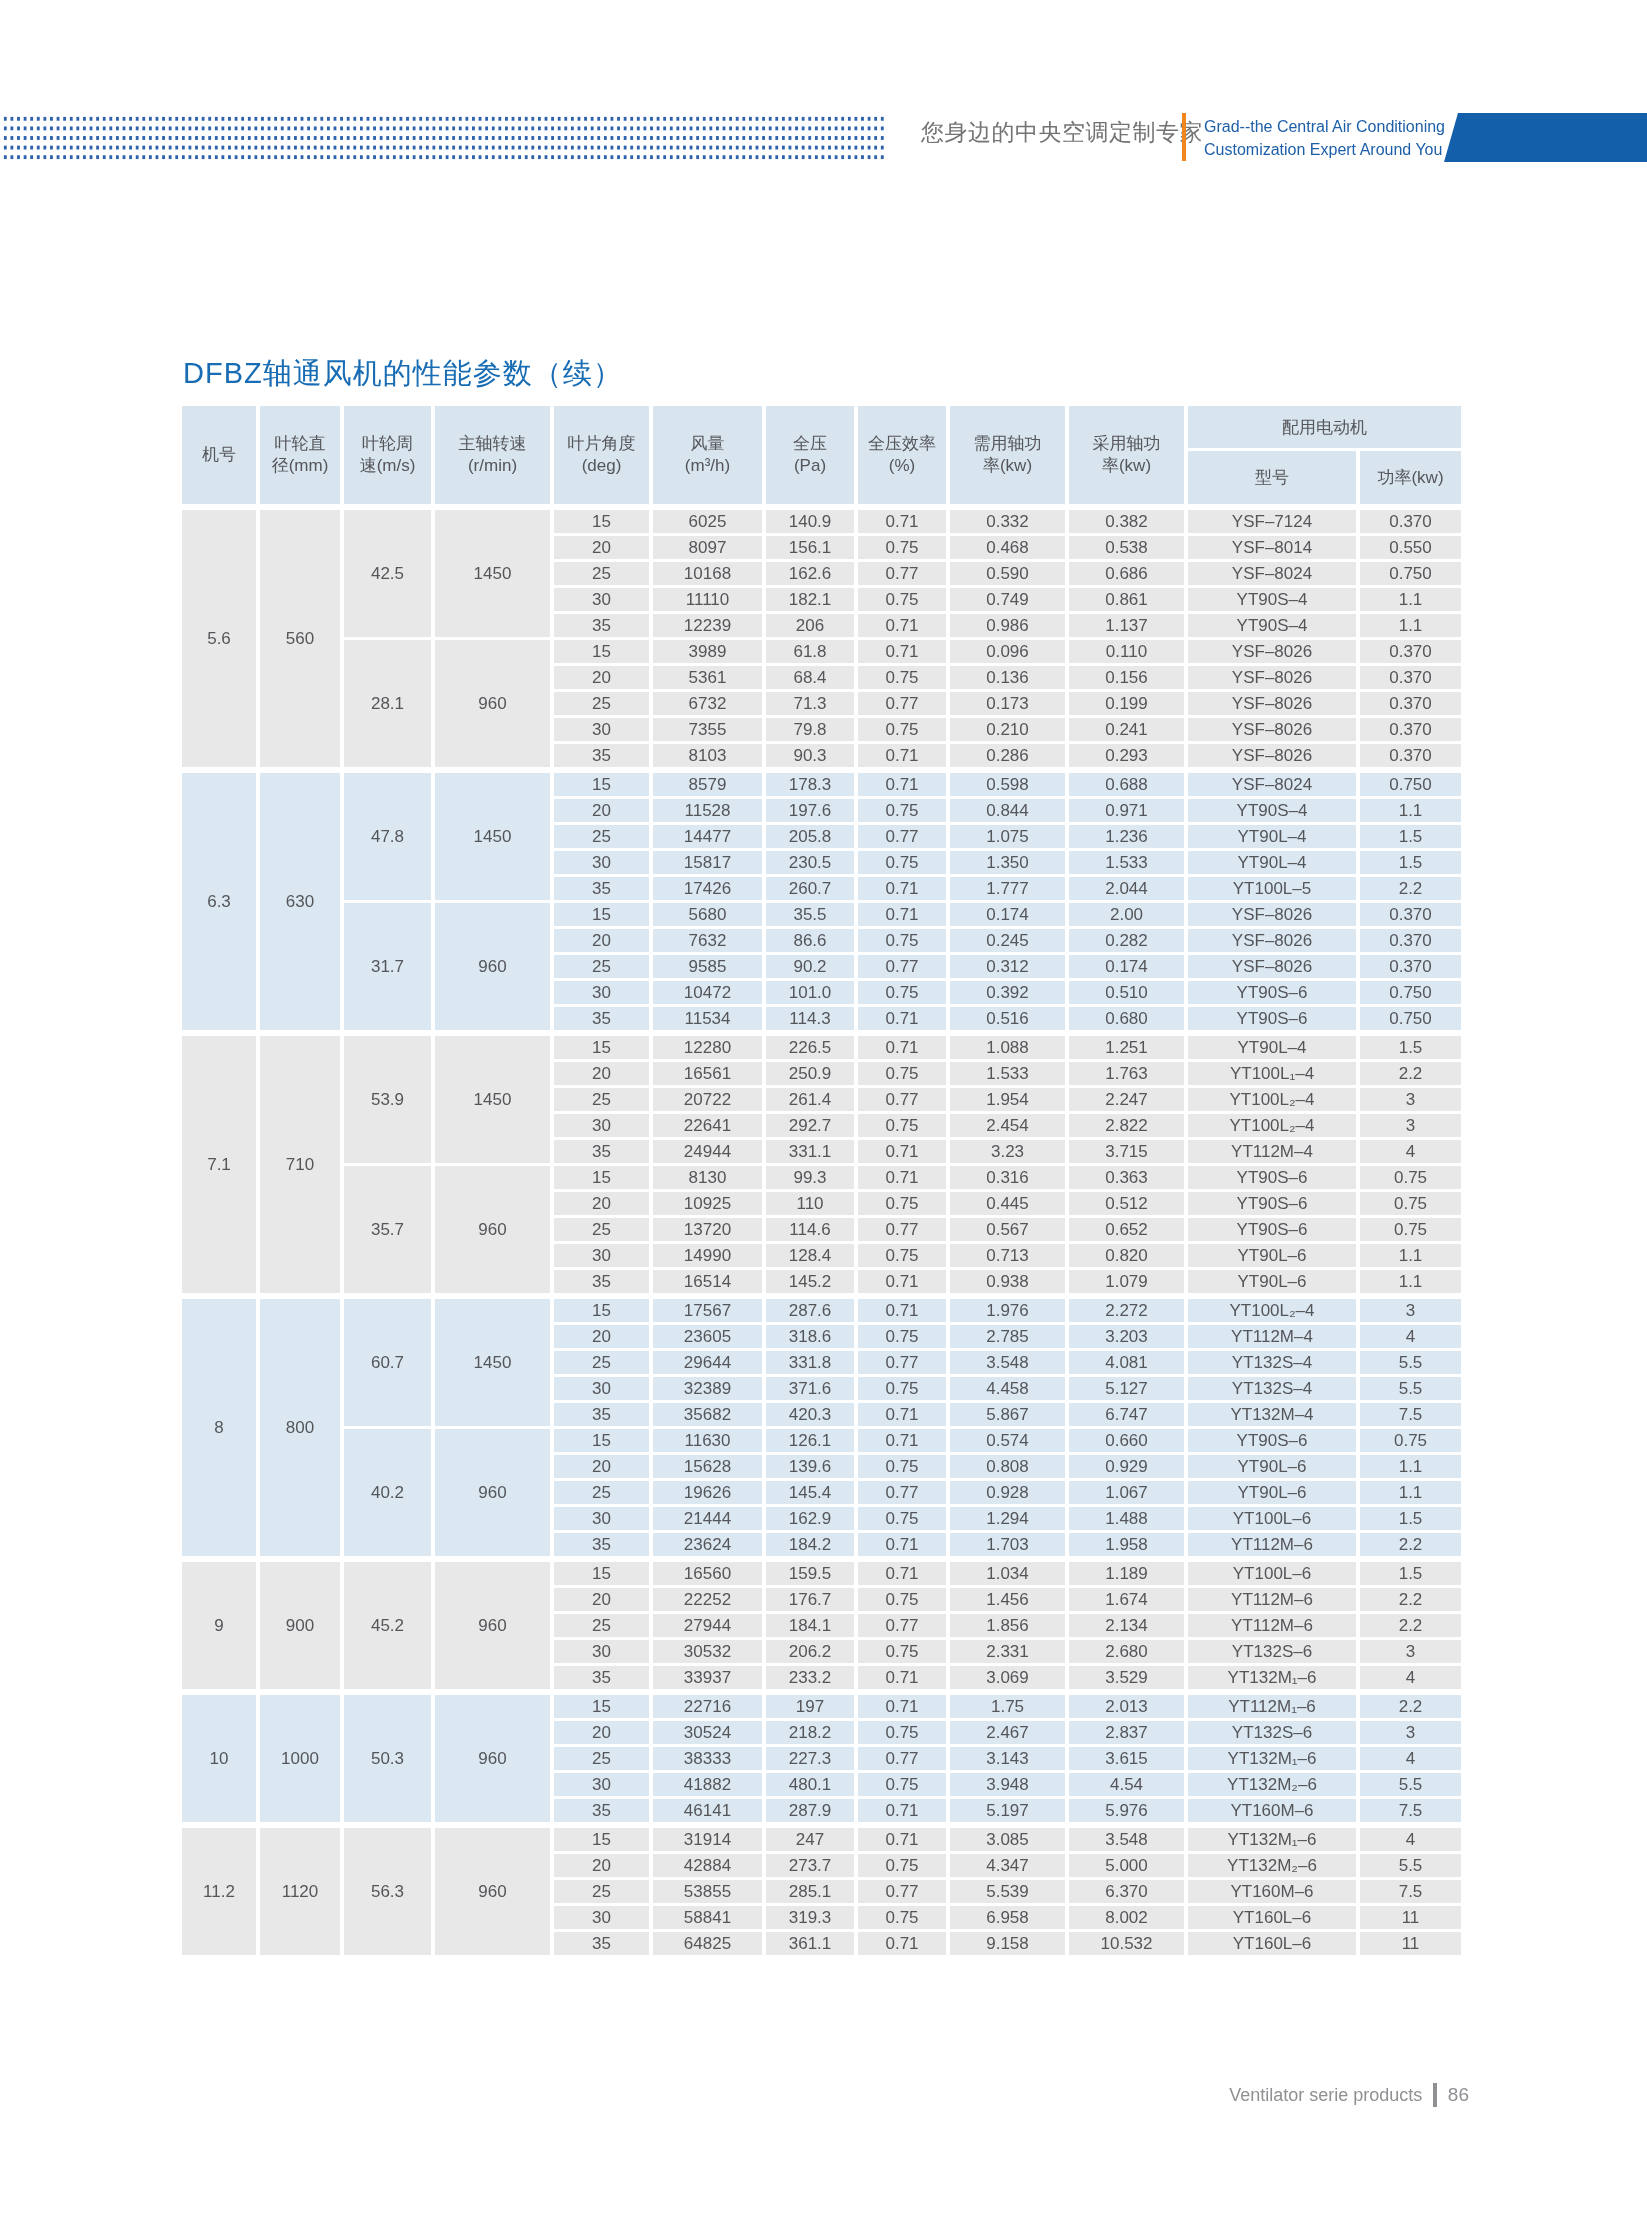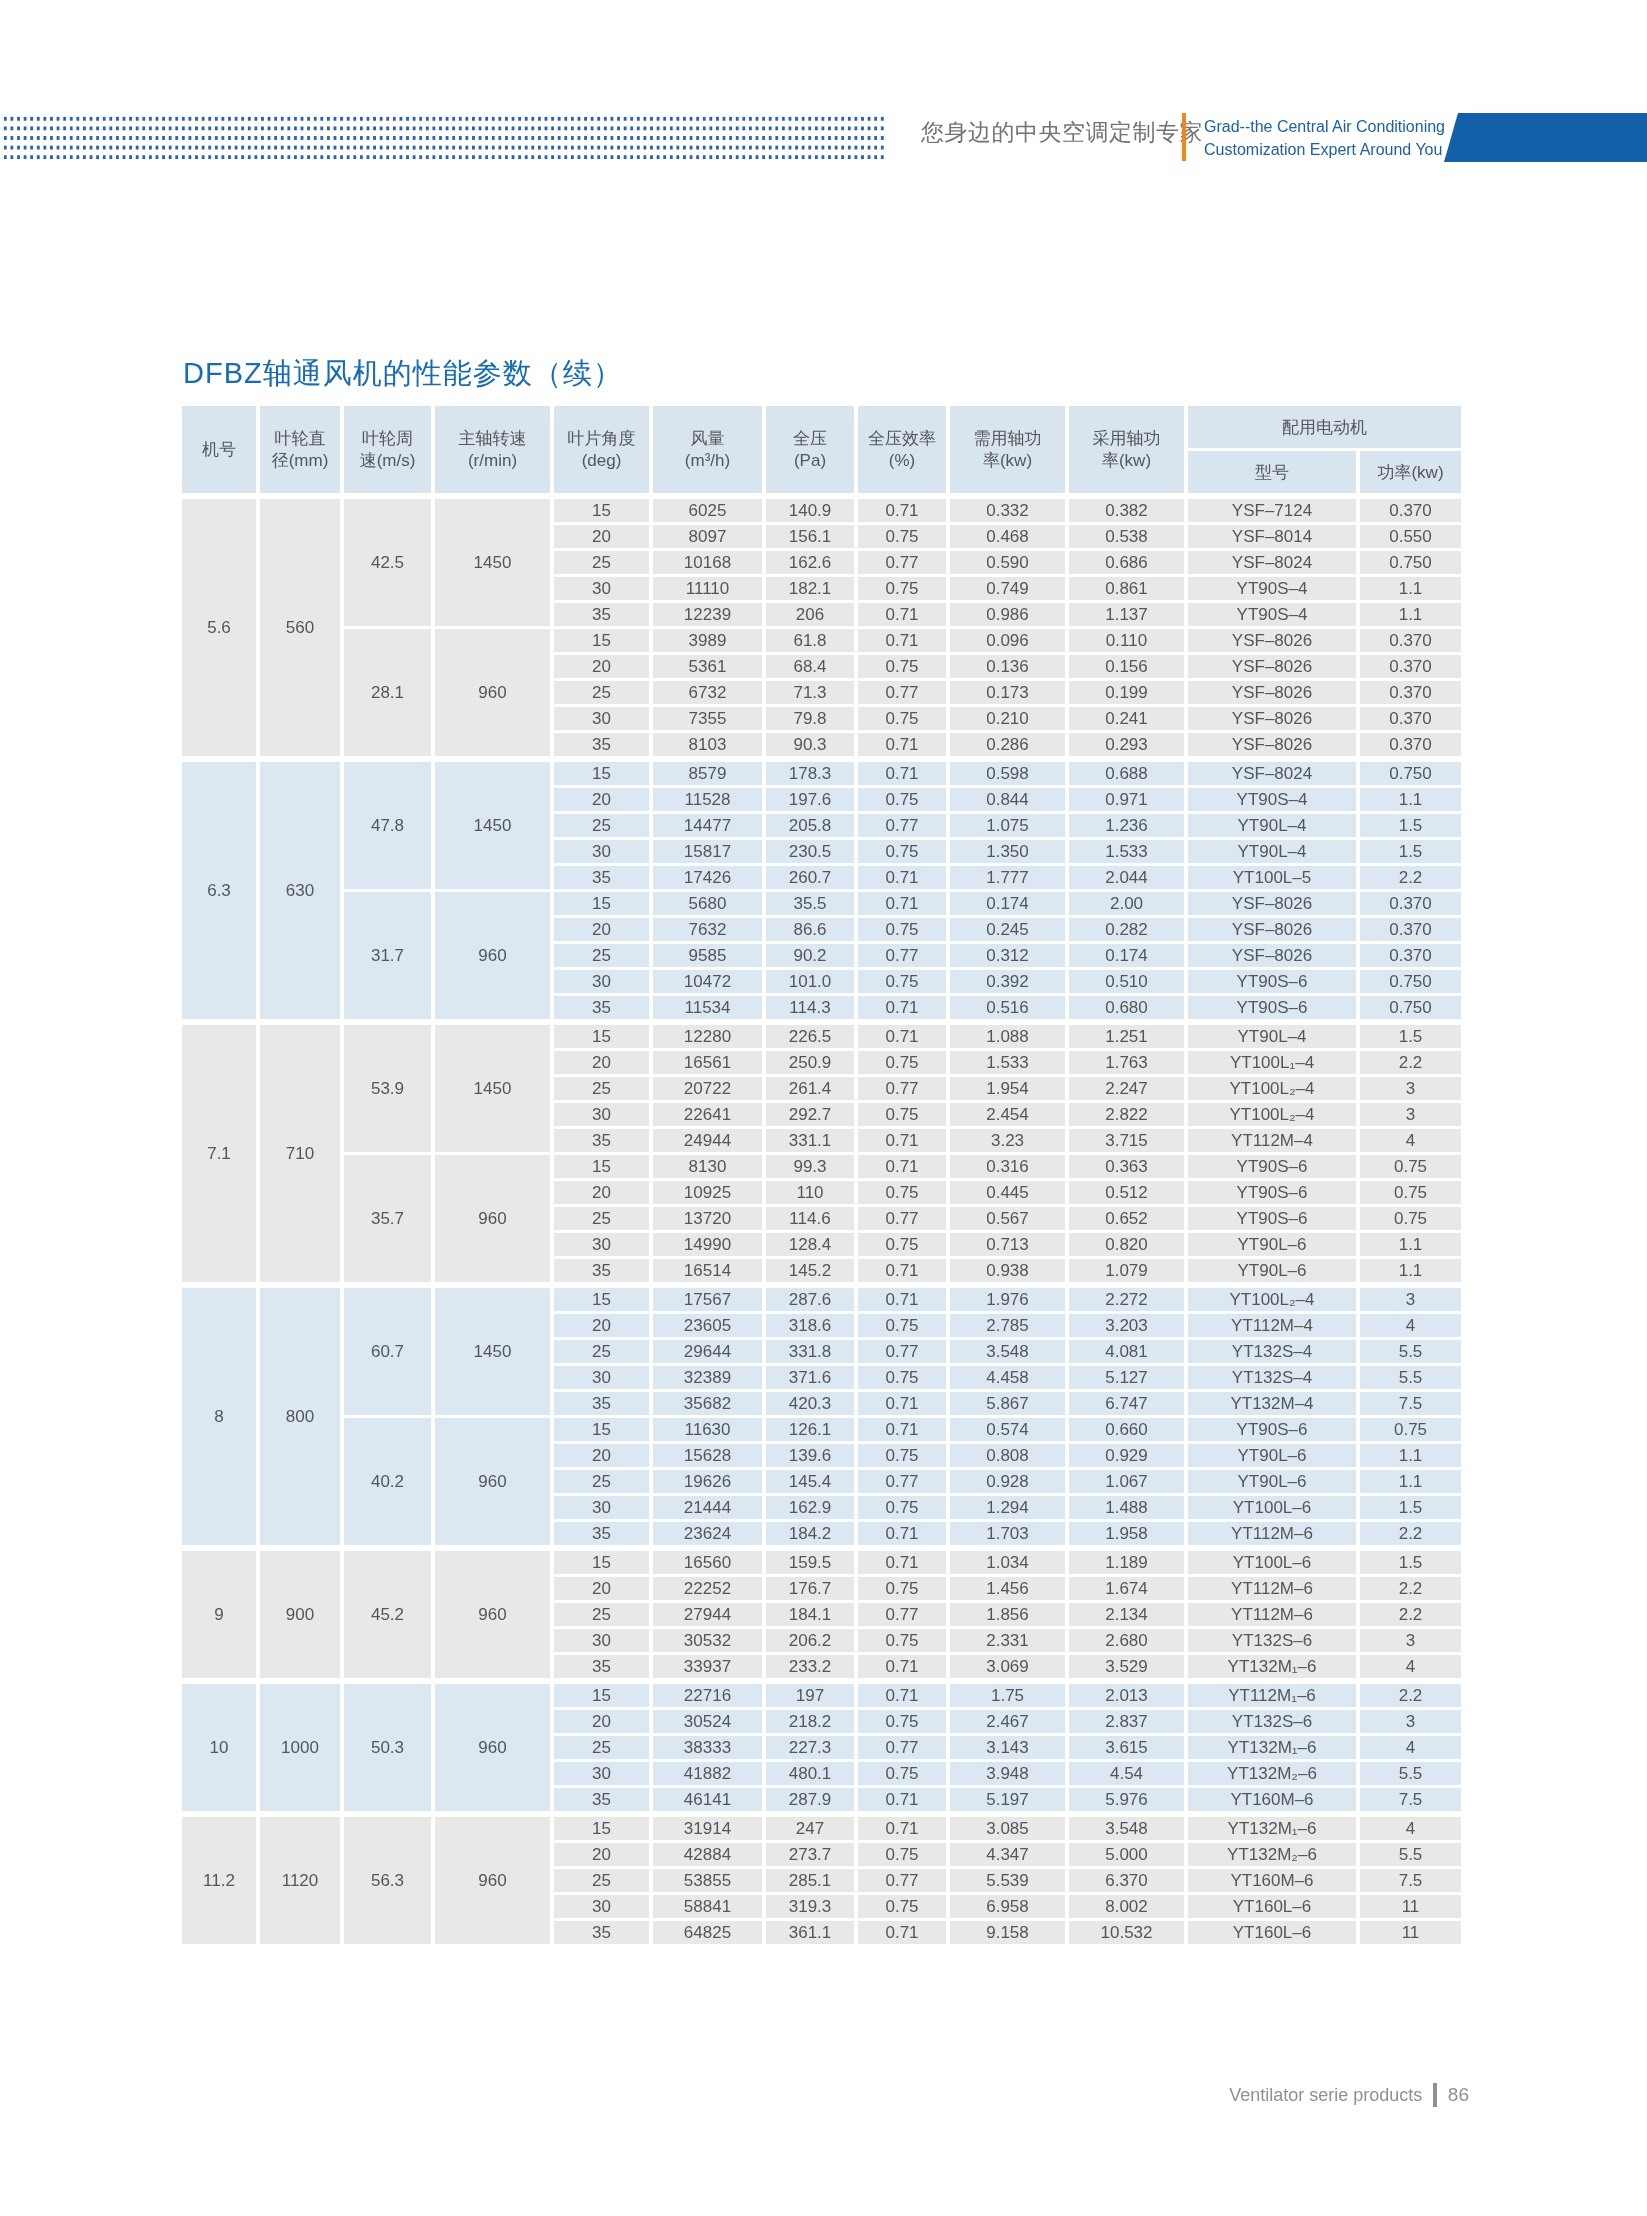--- a/index.html
+++ b/index.html
@@ -38,21 +38,21 @@
   .table-wrap{position:absolute;left:178px;top:403px;width:1294px;}
   table.perf,table.header-table{
     border-collapse:separate;border-spacing:4px 3px;table-layout:fixed;
     width:1286px;
   }
   th,td{
     text-align:center;vertical-align:middle;padding:0;
     font-size:17px;font-weight:normal;color:#55565a;overflow:hidden;white-space:nowrap;
   }
   .header-table th{background:#d8e4ee;}
-  .header-table .sub-row th{height:42px;}
+  .header-table .sub-row th{height:53px;}
   .header-table .top-row .group{height:42px;}
   .header-table .l1,.header-table .l2{display:block;line-height:22px;}
   table.perf td{height:23px;}
   table.perf.gray td{background:#e8e8e8;}
   table.perf.blue td{background:#dbe8f2;}
   
   .footer{
     position:absolute;right:178px;top:2083px;display:flex;align-items:center;
     color:#8f9093;
   }

